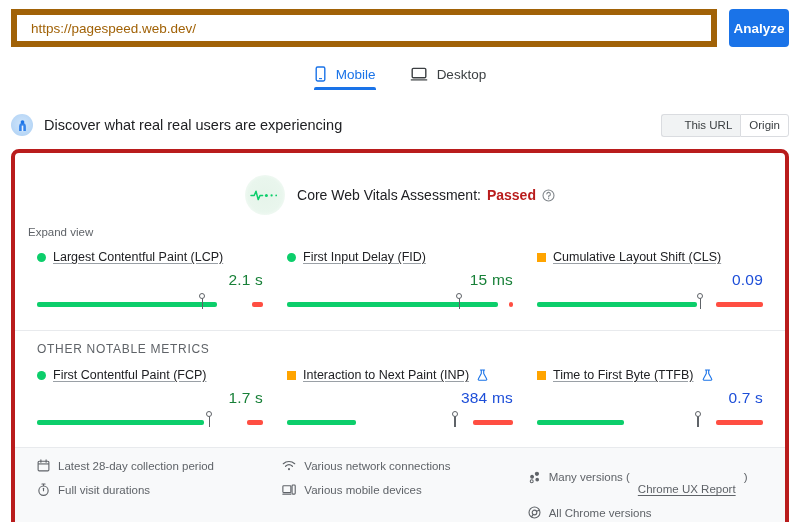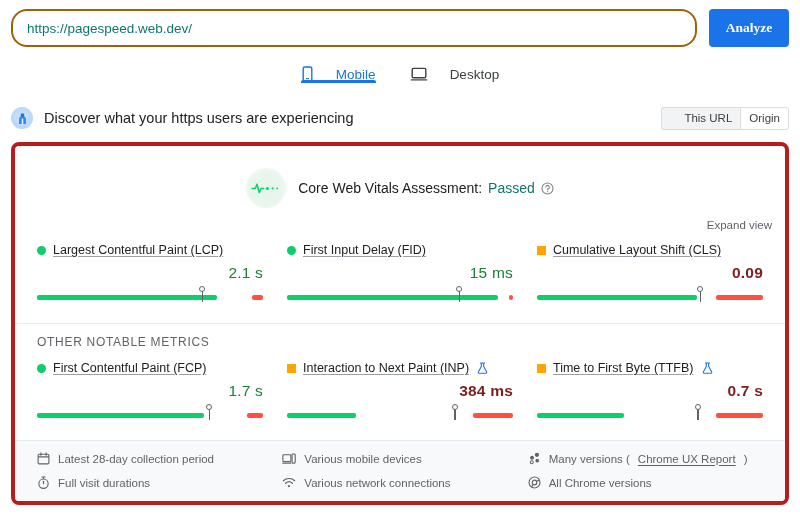--- a/index.html
+++ b/index.html
@@ -14,46 +14,46 @@
 
   
   .search-row {
     display: flex; align-items: center;
     padding: 9px 11px 0 11px;
     gap: 12px;
   }
   .url-input {
     flex: 1 1 auto;
     height: 38px;
-    border: 2px solid #a16207;
-    border-radius: 16px;
+    border: 6px solid #a16207;
+    border-radius: 0;
     padding: 0 14px;
     font-family: "Liberation Sans", sans-serif;
     font-size: 13.5px;
-    color: #0f766e;
+    color: #a16207;
     background: #fff;
     outline: none;
   }
   .analyze-btn {
-    width: 80px; height: 38px;
+    width: 60px; height: 38px;
     background: #1a73e8;
     color: #fff;
     border: none; border-radius: 4px;
-    font-family: Liberation Serif, serif;
+    font-family: Liberation Sans, sans-serif;
     font-size: 13.5px; font-weight: 600;
     cursor: pointer;
   }
 
   
   .tabs {
     display: flex; justify-content: center; align-items: flex-end;
     gap: 34px;
     margin-top: 19px;
   }
-  .tab { display: flex; align-items: center; gap: 22px; cursor: pointer;
+  .tab { display: flex; align-items: center; gap: 9px; padding-bottom: 7px; cursor: pointer;
          font-size: 13.5px; position: relative; }
   .tab.active { color: #1a73e8; font-weight: 500; }
   .tab.inactive { color: #3c4043; }
   .tab.active::after {
     content: ""; position: absolute; left: 0; right: 0; bottom: -1px;
     height: 3px; background: #1a73e8; border-radius: 2px 2px 0 0;
   }
   .tab svg { display: block; }
 
   
@@ -98,24 +98,24 @@
     padding-top: 22px;
     gap: 12px;
   }
   .pulse-circle {
     width: 40px; height: 40px; border-radius: 50%;
     background: radial-gradient(circle, #e6f4ea 0%, #e9f6ed 60%, rgba(233,246,237,0) 100%);
     display: flex; align-items: center; justify-content: center;
     flex: 0 0 auto;
   }
   .cwv-text { font-size: 14px; color: #202124; display: flex; align-items: center; gap: 6px; }
-  .cwv-pass { color: #0f766e; font-weight: 400; }
+  .cwv-pass { color: #b91c1c; font-weight: 700; }
   .help-icon { color: #80868b; display: inline-flex; cursor: pointer; }
 
-  .expand-row { display: flex; justify-content: flex-end; padding: 11px 13px 0 13px; }
+  .expand-row { display: flex; justify-content: flex-start; padding: 11px 13px 0 13px; }
   .expand-link { font-size: 11.5px; color: #5f6368; cursor: pointer; }
 
   .metrics-grid {
     display: grid;
     grid-template-columns: 1fr 1fr 1fr;
     column-gap: 24px;
     padding: 12px 22px 0 22px;
   }
   .metric { display: flex; flex-direction: column; }
   .metric-head { display: flex; align-items: center; gap: 7px; }
@@ -124,21 +124,21 @@
   .metric-label {
     font-size: 12.5px; color: #202124;
     text-decoration: underline; text-decoration-color: #9aa0a6;
     text-underline-offset: 2px; cursor: pointer; white-space: nowrap;
   }
   .flask-icon { display: inline-flex; color: #1a73e8; margin-left: 1px; }
   .metric-value {
     text-align: right; font-size: 15.5px; margin-top: 7px; letter-spacing: .2px;
   }
   .v-good { color: #188038; }
-  .v-avg  { color: #7f1d1d; font-weight: bold; }
+  .v-avg  { color: #1d4ed8; }
 
   
   .bar { position: relative; height: 18px; margin-top: 4px; }
   .bar-track { display: flex; position: absolute; left: 0; right: 0; top: 9px; height: 5px; gap: 2px; }
   .seg { height: 5px; border-radius: 2px; }
   .seg.good { background: #0cce6b; }
   .seg.poor { background: #ff4e42; }
   .marker { position: absolute; top: 0; width: 1px; }
   .marker .stem { position: absolute; left: 0; top: 4px; width: 1.5px; height: 12px; background: #5f6368; }
   .marker .head {
@@ -160,21 +160,21 @@
     background: #f8f9fa;
     border-top: 1px solid #e8eaed;
     display: grid;
     grid-template-columns: 1fr 1fr 1fr;
     column-gap: 10px;
     padding: 11px 22px 12px 22px;
   }
   .foot-col { display: flex; flex-direction: column; gap: 11px; }
   .foot-item { display: flex; align-items: center; gap: 8px; font-size: 11.5px; color: #5f6368; }
   .foot-item svg { flex: 0 0 auto; color: #5f6368; }
-  .foot-link { text-decoration: underline; text-underline-offset: 2px; cursor: pointer; color: #5f6368; }
+  .foot-link { text-decoration: underline; text-underline-offset: 2px; cursor: pointer; color: #5f6368; margin-top: 24px; }
 </style>
 </head>
 <body>
 
 <div class="page">
 
   <div class="search-row">
     <input class="url-input" value="https://pagespeed.web.dev/" placeholder="Enter a web page URL" style="">
     <button class="analyze-btn">Analyze</button>
   </div>
@@ -201,21 +201,21 @@
   </div>
 
   <div class="discover-row">
     <span class="discover-icon">
       <svg width="13" height="13" viewBox="0 0 13 13">
         <circle cx="6.5" cy="3.1" r="1.9" fill="#1a73e8"></circle>
         <path d="M3.1 12 V7.4 a3.4 3.4 0 0 1 6.8 0 V12" fill="#1a73e8" opacity="0.85"></path>
         <rect x="5.7" y="6.6" width="1.6" height="5.6" fill="#e8f0fe"></rect>
       </svg>
     </span>
-    <span class="discover-title">Discover what your https users are experiencing</span>
+    <span class="discover-title">Discover what real real users are experiencing</span>
     <div class="scope-toggle">
       <button class="scope-btn selected">This URL</button>
       <button class="scope-btn">Origin</button>
     </div>
   </div>
 
   <div class="card">
 
     <div class="cwv-header">
       <span class="pulse-circle">
@@ -393,37 +393,37 @@
                 <line x1="5.3" y1="1.1" x2="8.7" y2="1.1" stroke-linecap="round"></line>
                 <line x1="7" y1="1.1" x2="7" y2="3.2"></line>
               </svg>
             </span>
             <span>Full visit durations</span>
           </div>
         </div>
         <div class="foot-col">
           <div class="foot-item">
             <span style="display: inline-flex;">
+              <svg width="14" height="13" viewBox="0 0 15 13" fill="none" stroke="currentColor" stroke-width="1.3" stroke-linecap="round">
+                <path d="M1.4 4.6a9 9 0 0 1 12.2 0"></path>
+                <path d="M3.8 7.3a5.6 5.6 0 0 1 7.4 0"></path>
+                <circle cx="7.5" cy="10.4" r="1.1" fill="currentColor" stroke="none"></circle>
+              </svg>
+            </span>
+            <span>Various network connections</span>
+          </div>
+          <div class="foot-item">
+            <span style="display: inline-flex;">
               <svg width="14" height="13" viewBox="0 0 15 14" fill="none" stroke="currentColor" stroke-width="1.2">
                 <rect x="0.9" y="3" width="8.6" height="7.2" rx="0.9"></rect>
                 <line x1="0.9" y1="12" x2="9.5" y2="12" stroke-linecap="round"></line>
                 <rect x="10.8" y="2.2" width="3.4" height="9.8" rx="0.9"></rect>
               </svg>
             </span>
             <span>Various mobile devices</span>
-          </div>
-          <div class="foot-item">
-            <span style="display: inline-flex;">
-              <svg width="14" height="13" viewBox="0 0 15 13" fill="none" stroke="currentColor" stroke-width="1.3" stroke-linecap="round">
-                <path d="M1.4 4.6a9 9 0 0 1 12.2 0"></path>
-                <path d="M3.8 7.3a5.6 5.6 0 0 1 7.4 0"></path>
-                <circle cx="7.5" cy="10.4" r="1.1" fill="currentColor" stroke="none"></circle>
-              </svg>
-            </span>
-            <span>Various network connections</span>
           </div>
         </div>
         <div class="foot-col">
           <div class="foot-item">
             <span style="display: inline-flex;">
               <svg width="13" height="13" viewBox="0 0 14 14" fill="none" stroke="currentColor" stroke-width="1.1">
                 <circle cx="9.6" cy="3" r="1.7" fill="currentColor"></circle>
                 <circle cx="4.4" cy="6.2" r="1.5" fill="currentColor"></circle>
                 <circle cx="9.9" cy="9.3" r="1.4" fill="currentColor"></circle>
                 <circle cx="4" cy="11" r="1.6"></circle>

